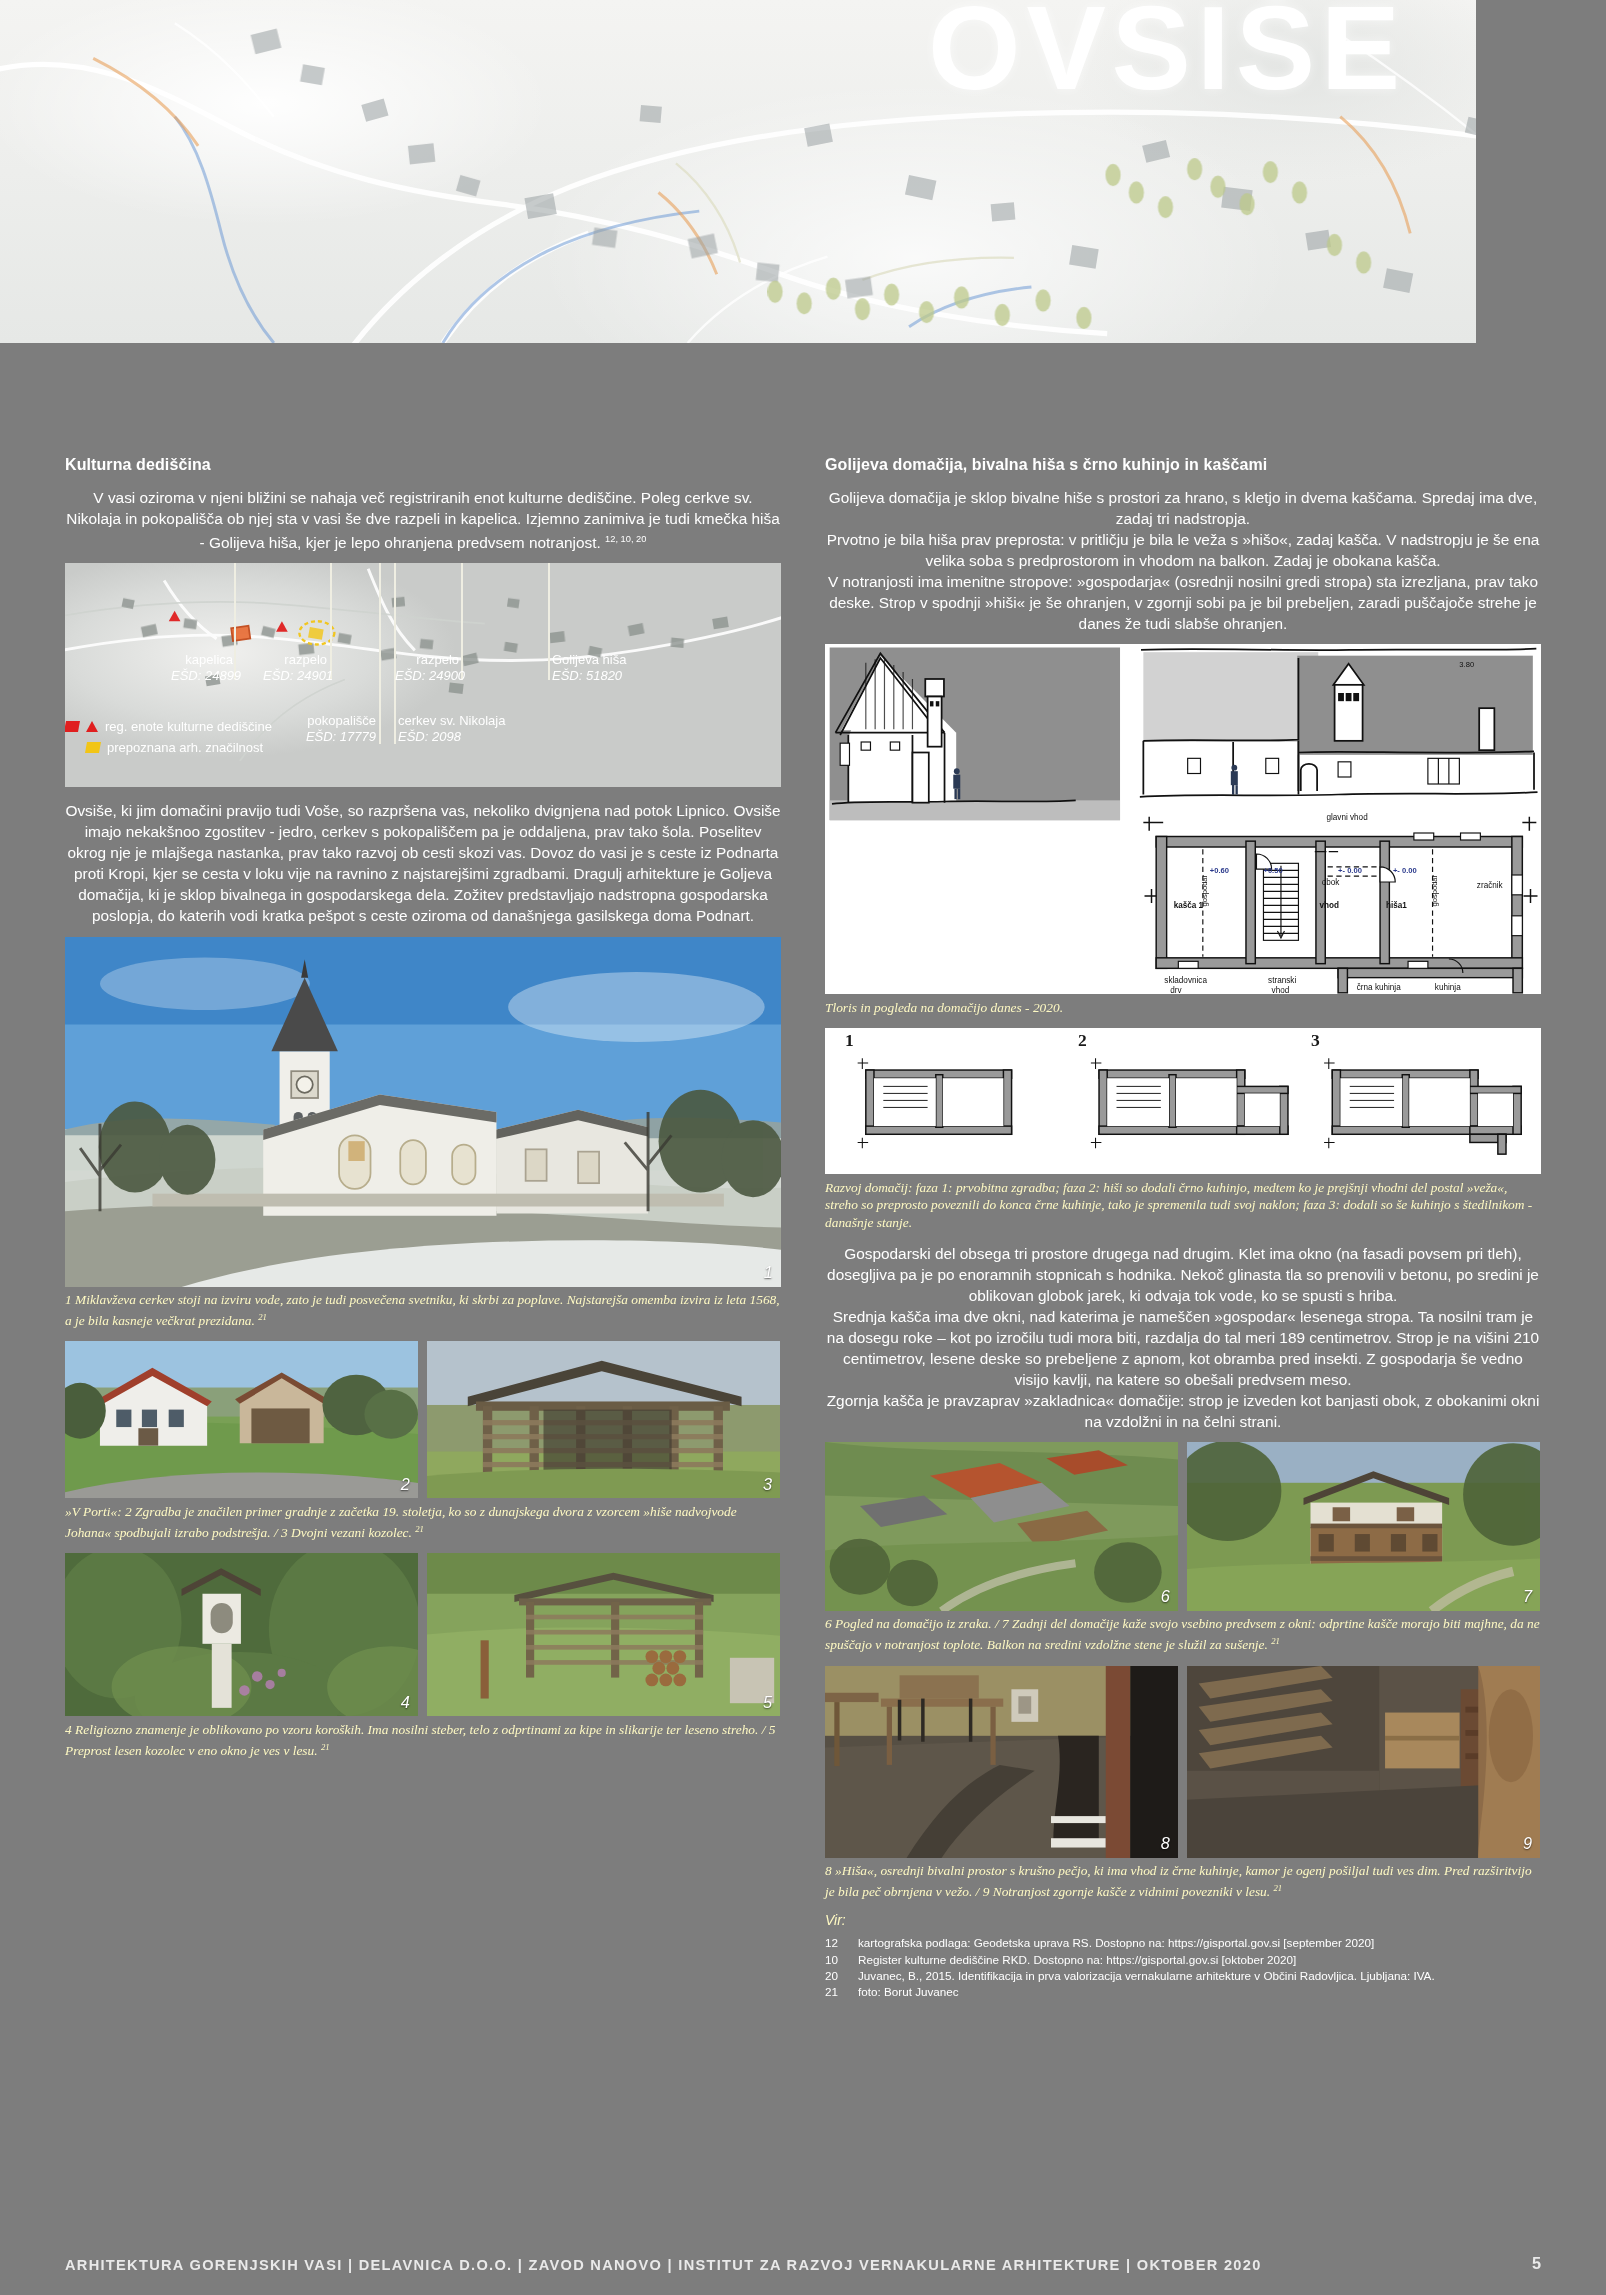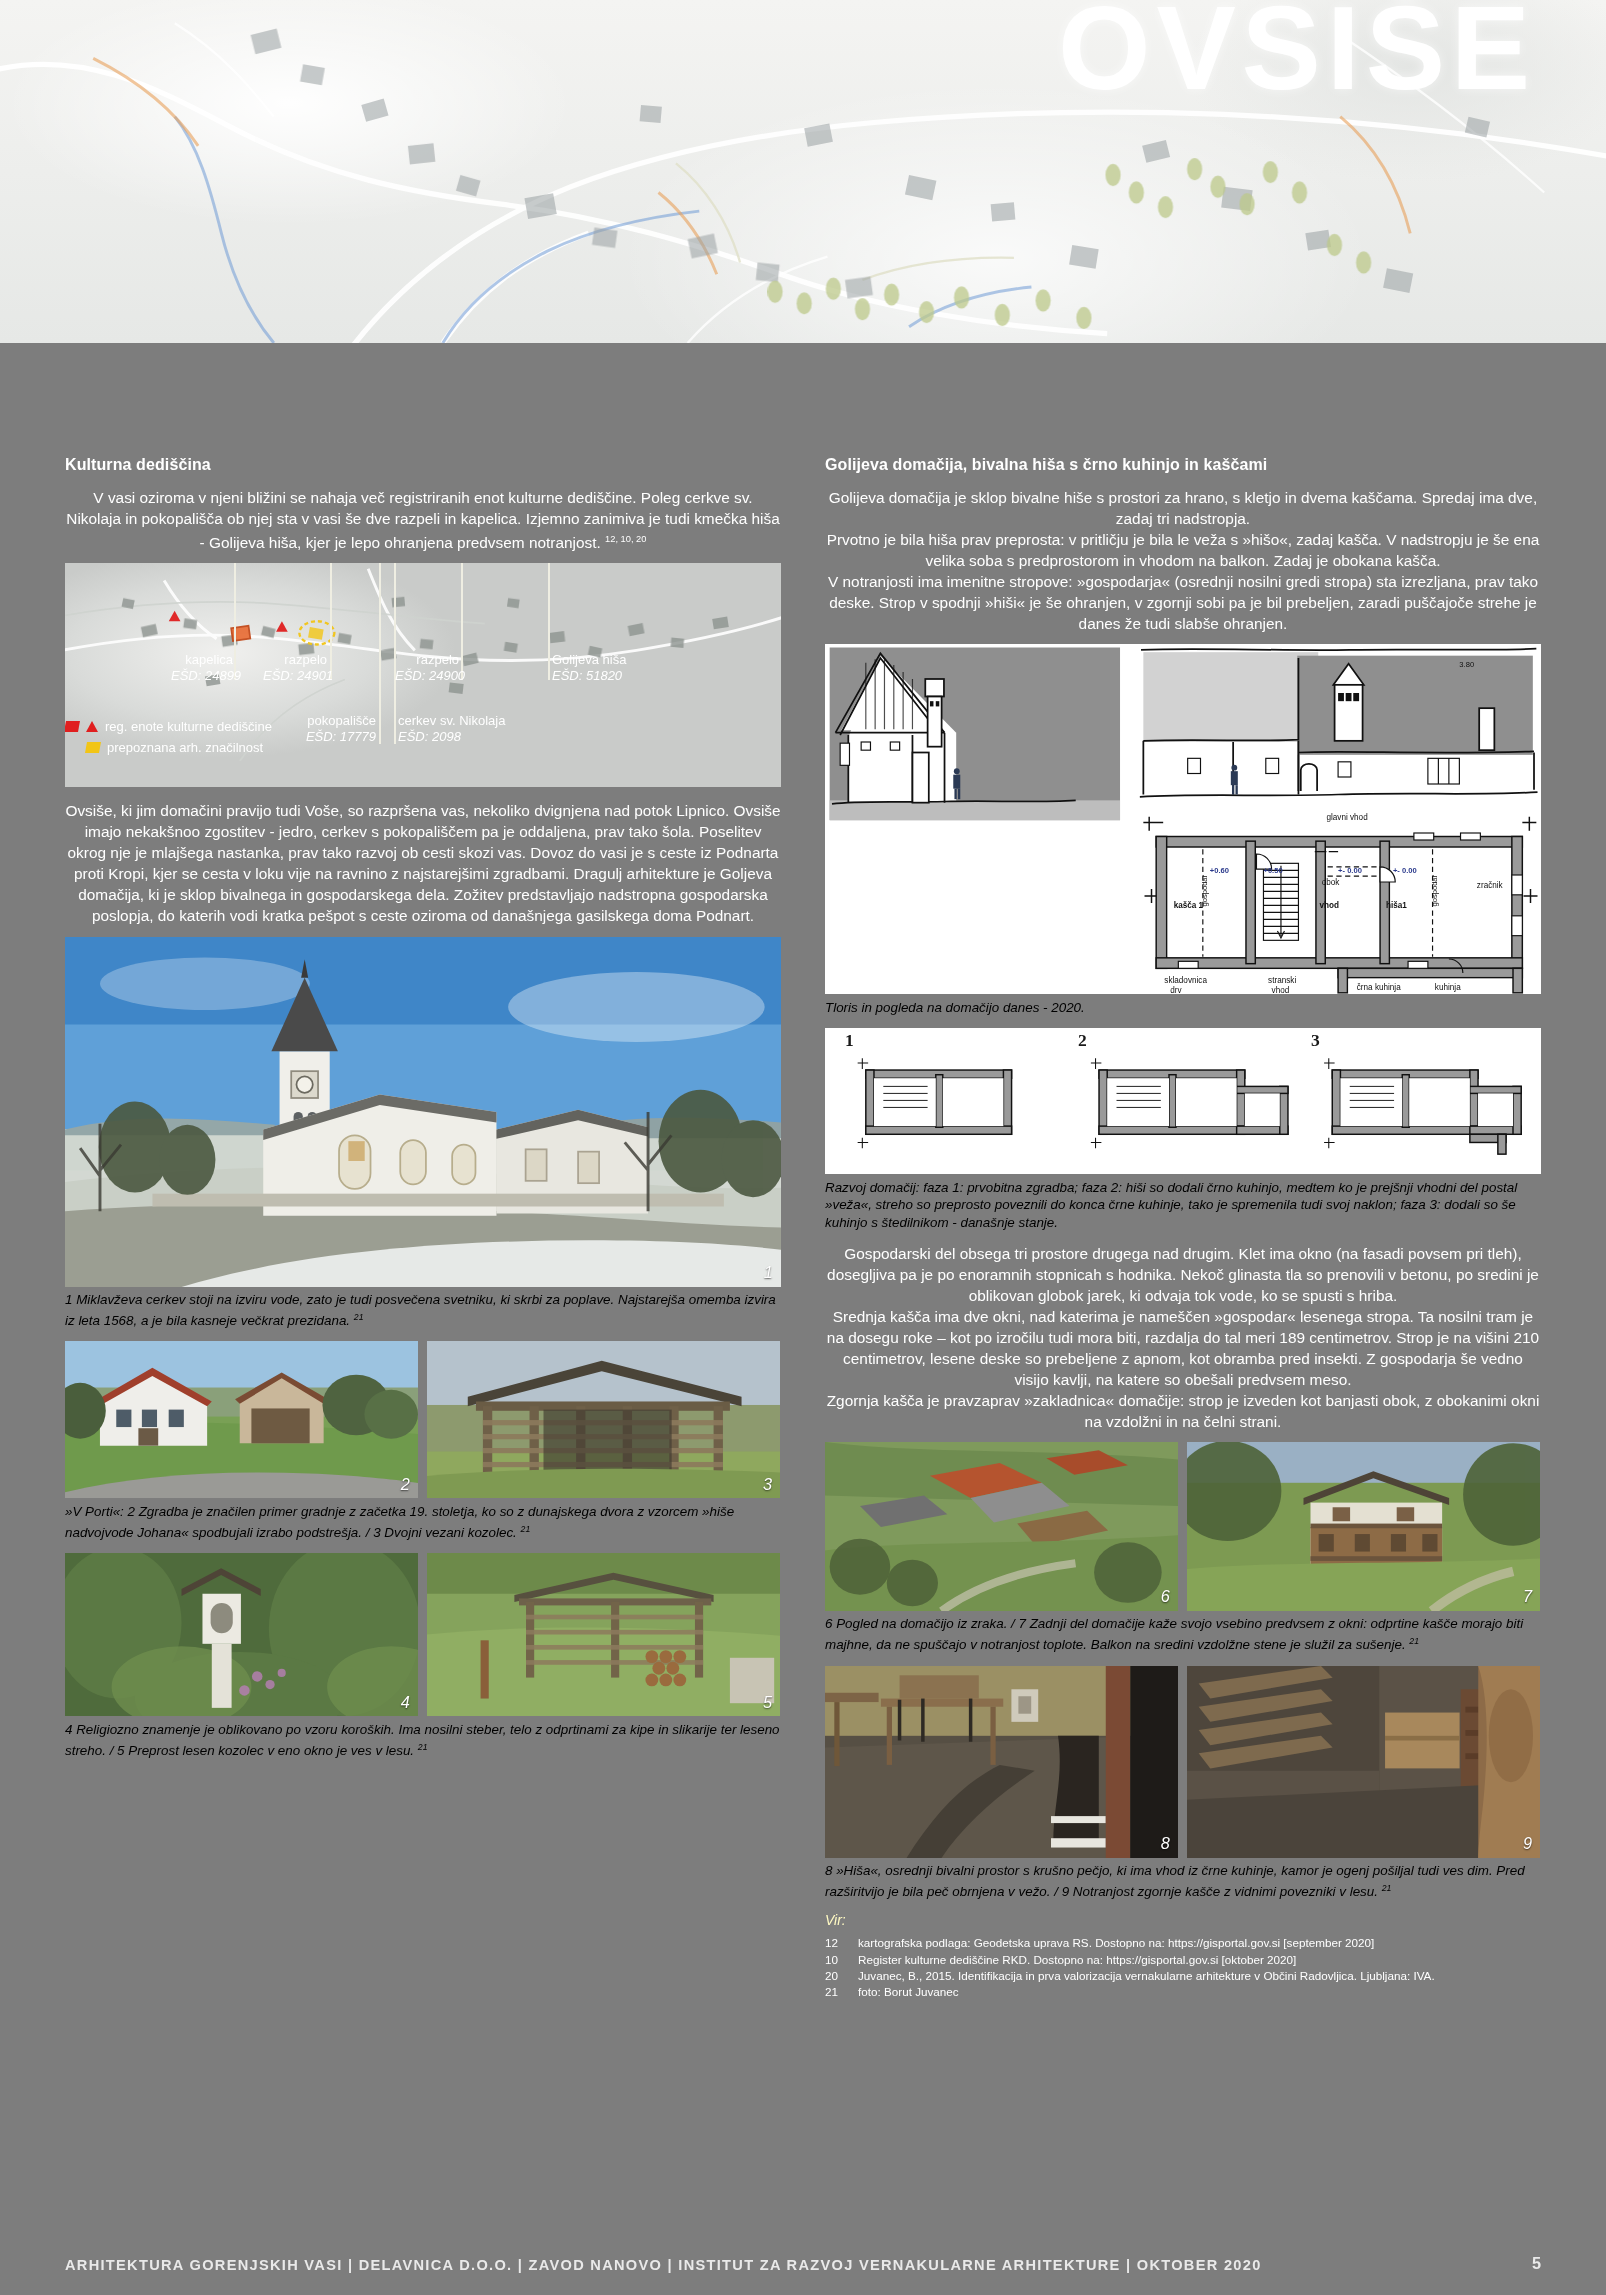--- a/index.html
+++ b/index.html
@@ -6,21 +6,21 @@
   body{
     width:1606px;height:2295px;
     background:#7d7d7d;
     font-family:"Liberation Sans",sans-serif;
     -webkit-font-smoothing:antialiased;
     overflow:hidden;
     position:relative;
   }
   
   .banner{
-    position:absolute;left:0;top:0;width:1606px;height:343px;
+    position:absolute;left:0;top:0;width:1476px;height:343px;
     background:
       linear-gradient(105deg,#f2f2f0 0%,#eceeec 38%,#e3e5e3 62%,#dcdedc 100%);
     overflow:hidden;
   }
   .banner .mapwash{
     position:absolute;inset:0;
     background:
       radial-gradient(ellipse 408px 175px at 18% 30%, rgba(255,255,255,.95), rgba(255,255,255,0) 70%),
       radial-gradient(ellipse 525px 245px at 62% 75%, rgba(255,255,255,.75), rgba(255,255,255,0) 72%),
       radial-gradient(ellipse 303px 152px at 88% 20%, rgba(226,228,226,.9), rgba(255,255,255,0) 75%),
@@ -53,22 +53,22 @@
   h2.sec{
     font-size:16px;font-weight:bold;color:#ffffff;
     margin:0 0 13px 0;letter-spacing:0.1px;
   }
   p.body{
     font-size:15.4px;line-height:21px;color:#ffffff;
     margin:0 0 10px 0;text-align:center;
   }
   p.body sup{font-size:9.3px;vertical-align:super;}
   .cap{
-    font-size:13.4px;line-height:17.5px;color:#000000;
-    font-style:italic;margin:4.7px 0 11.7px 0;
+    font-size:13.4px;line-height:17.5px;color:#fef9c3;
+    font-style:italic;margin:4.7px 0 11.7px 0;font-family:Liberation Serif, serif;
   }
   .cap sup{font-size:8.7px;vertical-align:super;}
 
   
   .mapfig{position:relative;width:716px;height:224px;margin:2.3px 0 0 0;overflow:hidden;}
   .mapfig .mapimg{
     position:absolute;inset:0;
     background:
       radial-gradient(ellipse 233px 105px at 22% 40%, #f0f0ee, #d9dbd9 65%, #c9cbc9 100%),
       radial-gradient(ellipse 303px 128px at 70% 60%, #e9ebe9, #cfd1cf 70%),

